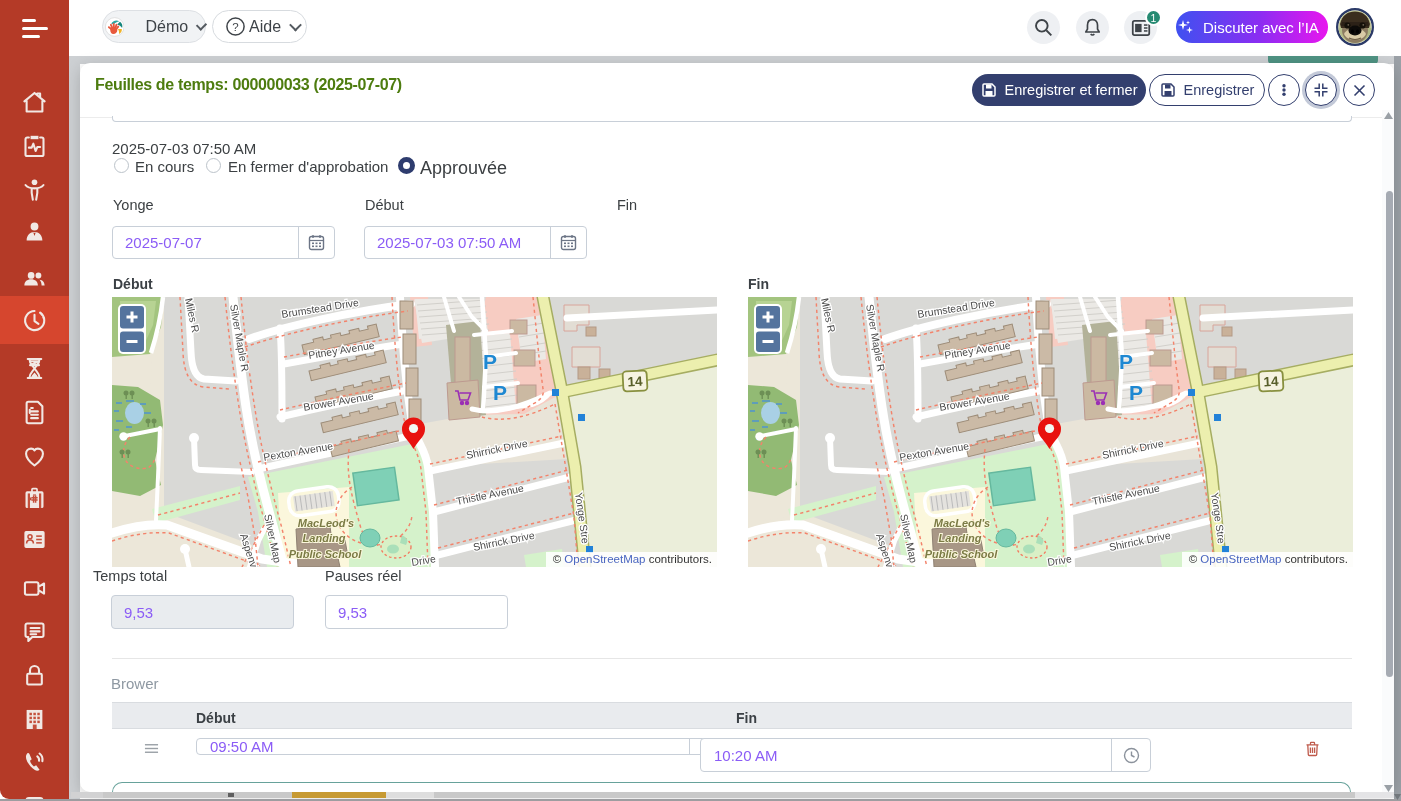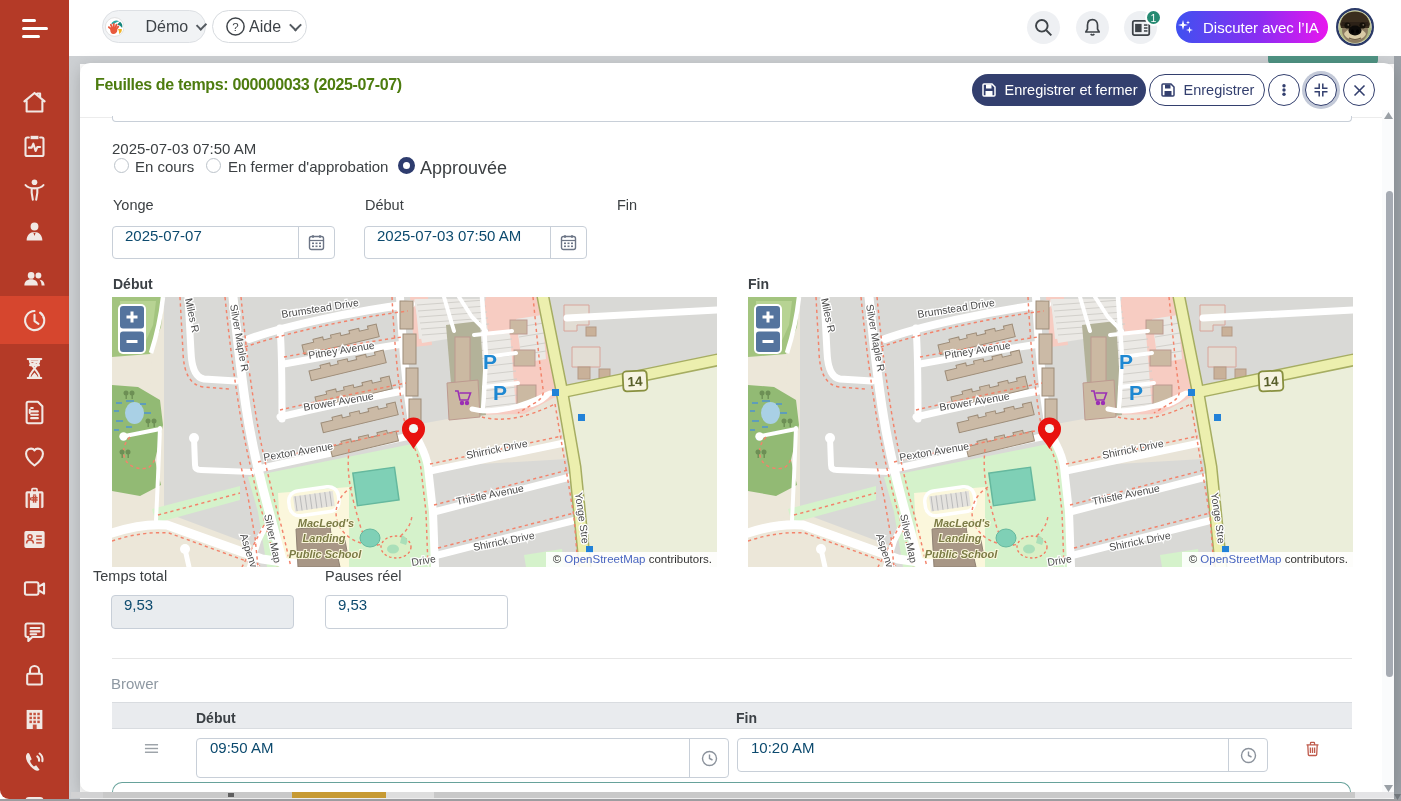--- a/index.html
+++ b/index.html
@@ -25,21 +25,21 @@
 
 #modal{left:80px;top:63px;width:1314px;height:729px;background:#fff;border-radius:10px;box-shadow:0 4px 16px rgba(0,0,0,.18)}
 #mtitle{position:absolute;left:15px;top:13px;font-size:16px;font-weight:bold;color:#4d7c0f;letter-spacing:-0.35px}
 .btn{position:absolute;top:11px;height:32px;white-space:nowrap;border-radius:16px;display:flex;align-items:center;justify-content:center;font-size:14.5px}
 #btnSaveClose{left:892px;width:174px;background:#333f6e;color:#fff}
 #btnSave{left:1069px;width:116px;background:#fff;color:#333f6e;border:1px solid #333f6e}
 .cbtn{position:absolute;top:11px;width:32px;height:32px;border-radius:50%;border:1px solid #333f6e;background:#fff;display:flex;align-items:center;justify-content:center}
 #hdrline{position:absolute;left:0;top:54px;width:1314px;height:1px;background:#ececec}
 
 .lbl{position:absolute;font-size:14.5px;color:#3c4043}
-.inp{position:absolute;height:33px;border:1px solid #c8cfd8;border-radius:4px;background:#fff;font-size:15px;color:#0c4a6e;display:flex;align-items:flex-start}
+.inp{position:absolute;height:33px;border:1px solid #c8cfd8;border-radius:4px;background:#fff;font-size:15px;color:#8b5cf6;display:flex;align-items:center}
 .inp .txt{padding-left:12px}
 .icbox{position:absolute;right:0;top:0;bottom:0;width:36px;border-left:1px solid #c8cfd8;display:flex;align-items:center;justify-content:center}
 .radio{position:absolute;width:15px;height:15px;border-radius:50%;border:1.6px solid #bcc3ca;background:#fff}
 .radiosel{position:absolute;width:17px;height:17px;border-radius:50%;border:5px solid #2e3c6e;background:#fff}
 
 .maplbl{position:absolute;font-size:14px;font-weight:bold;color:#3b4045}
 .map{position:absolute;width:605px;height:270px;overflow:hidden}
 
 #pzhdr{position:absolute;left:112px;top:702px;width:1240px;height:27px;background:#e9ebee;border-top:1px solid #d9dce0;border-bottom:1px solid #d9dce0}
 .thz{position:absolute;top:710px;font-size:14px;font-weight:bold;color:#3b4045}
@@ -573,30 +573,30 @@
 <div class="abs" id="pzhdr"></div>
 <div class="thz" style="left:196px">Début</div>
 <div class="thz" style="left:736px">Fin</div>
 <svg class="abs" style="left:144px;top:741px" width="15" height="15" viewBox="0 0 16 16">
       <g stroke="#9aa0a6" stroke-width="1.5">
         <line x1="1" y1="4" x2="15" y2="4"></line>
         <line x1="1" y1="8" x2="15" y2="8"></line>
         <line x1="1" y1="12" x2="15" y2="12"></line>
       </g>
     </svg>
-<div class="inp" style="left:196px;top:738px;width:533px;height:40px">
+<div class="inp" style="left:196px;top:738px;width:533px;height:17px">
       <span class="txt" style="padding-left:13px">09:50 AM</span>
       <span class="clockbox">
         <svg width="17" height="17" viewBox="0 0 17 17">
           <circle cx="8.5" cy="8.5" r="7" fill="none" stroke="#8b929c" stroke-width="1.4"></circle>
           <path d="M8.5 4.5 V8.5 L11.5 10" fill="none" stroke="#8b929c" stroke-width="1.4"></path>
         </svg>
       </span>
     </div>
-<div class="inp" style="left:737px;top:738px;width:531px;height:34px">
+<div class="inp" style="left:700px;top:738px;width:451px;height:34px">
       <span class="txt" style="padding-left:13px">10:20 AM</span>
       <span class="clockbox">
         <svg width="17" height="17" viewBox="0 0 17 17">
           <circle cx="8.5" cy="8.5" r="7" fill="none" stroke="#8b929c" stroke-width="1.4"></circle>
           <path d="M8.5 4.5 V8.5 L11.5 10" fill="none" stroke="#8b929c" stroke-width="1.4"></path>
         </svg>
       </span>
     </div>
 <svg class="abs" style="left:1305px;top:741px" width="15" height="16" viewBox="0 0 15 16" fill="none" stroke="#bf5a4b" stroke-width="1.3">
       <path d="M1.5 3.8 H13.5 M5.5 3.5 V2 a0.6 0.6 0 0 1 0.6-0.6 H8.9 a0.6 0.6 0 0 1 0.6 0.6 V3.5 M2.8 4 L3.3 13.6 a1 1 0 0 0 1 0.9 H10.7 a1 1 0 0 0 1-0.9 L12.2 4 M5.4 6.5 V12 M7.5 6.5 V12 M9.6 6.5 V12"></path>

